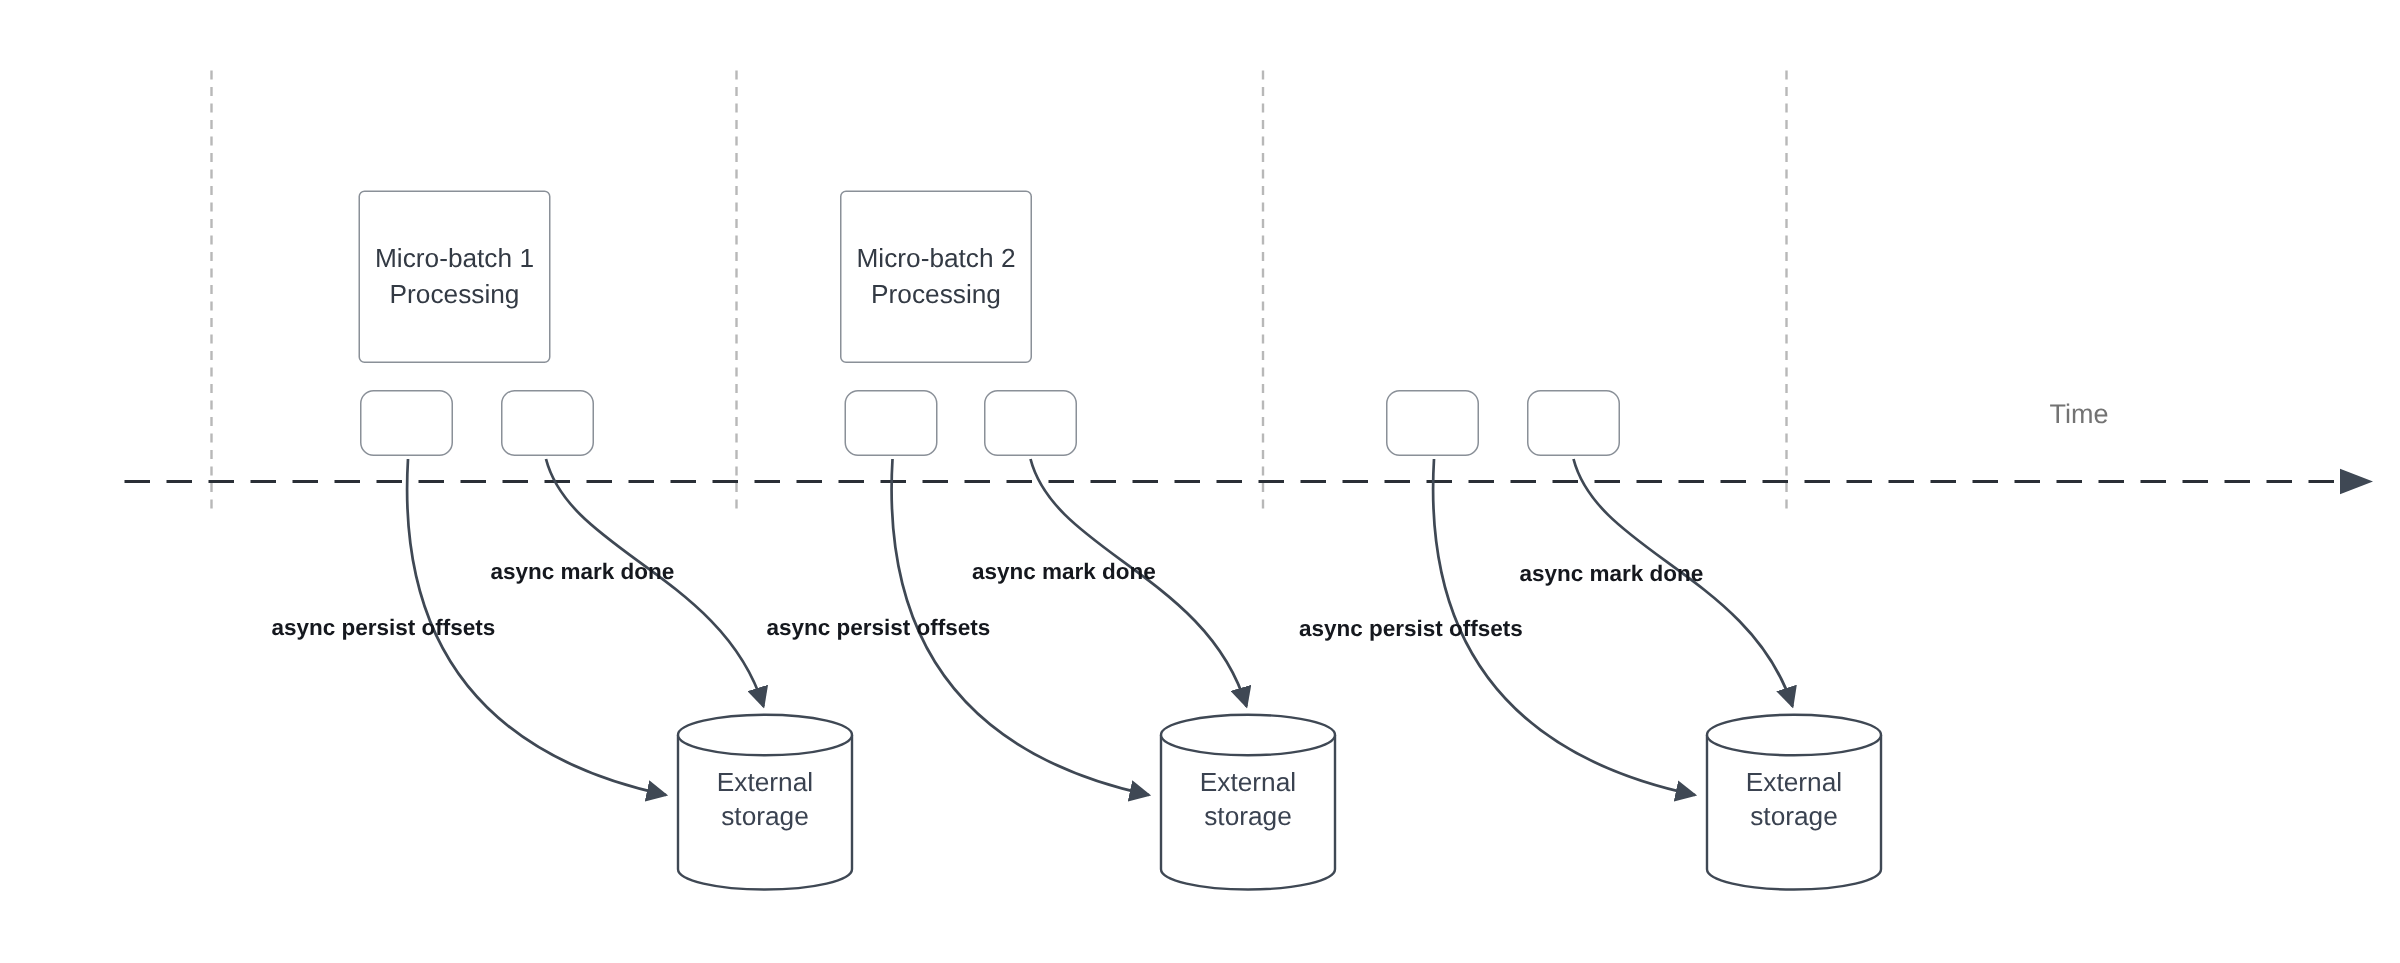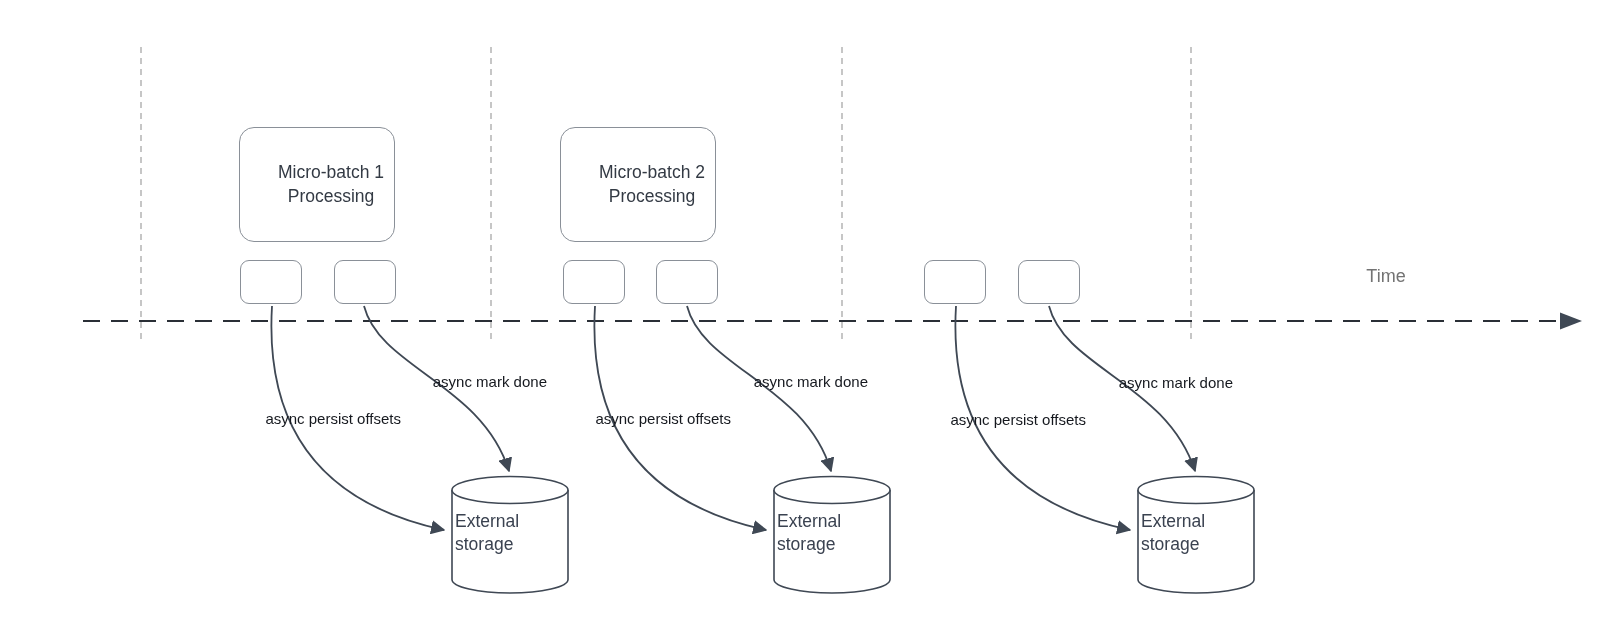--- a/index.html
+++ b/index.html
@@ -6,54 +6,54 @@
   #canvas{
     position:relative;
     width:1600px;height:642px;
     background:#ffffff;
     font-family:"Liberation Sans", sans-serif;
     overflow:hidden;
   }
   #lines{position:absolute;left:0;top:0;width:1600px;height:642px;}
   .batch-box{
     position:absolute;
-    width:156px;height:115px;
+    width:128px;height:115px;
     background:#ffffff;
     border:1.5px solid #8a9098;
-    border-radius:15px;
-    display:flex;align-items:center;justify-content:flex-end;
+    border-radius:4px;
+    display:flex;align-items:center;justify-content:center;
     box-sizing:border-box;
   }
   .batch-box .lbl{
     width:126px;
     text-align:center;
     font-size:17.5px;
     line-height:1.32;
     color:#333a44;
   }
   .task-box{
     position:absolute;
     width:62px;height:44px;
     background:#ffffff;
     border:1.5px solid #8a9098;
     border-radius:9px;
     box-sizing:border-box;
   }
   .arrow-label{
     position:absolute;
     width:220px;
-    text-align:right;
+    text-align:left;
     font-size:15px;
-    font-weight:400;
+    font-weight:700;
     color:#15181e;
   }
   .storage-label{
     position:absolute;
     width:110px;
-    text-align:left;
+    text-align:center;
     font-size:17.5px;
     line-height:1.3;
     color:#3a4250;
   }
   .time-label{
     position:absolute;
     width:120px;
     text-align:center;
     font-size:18px;
     color:#737373;

